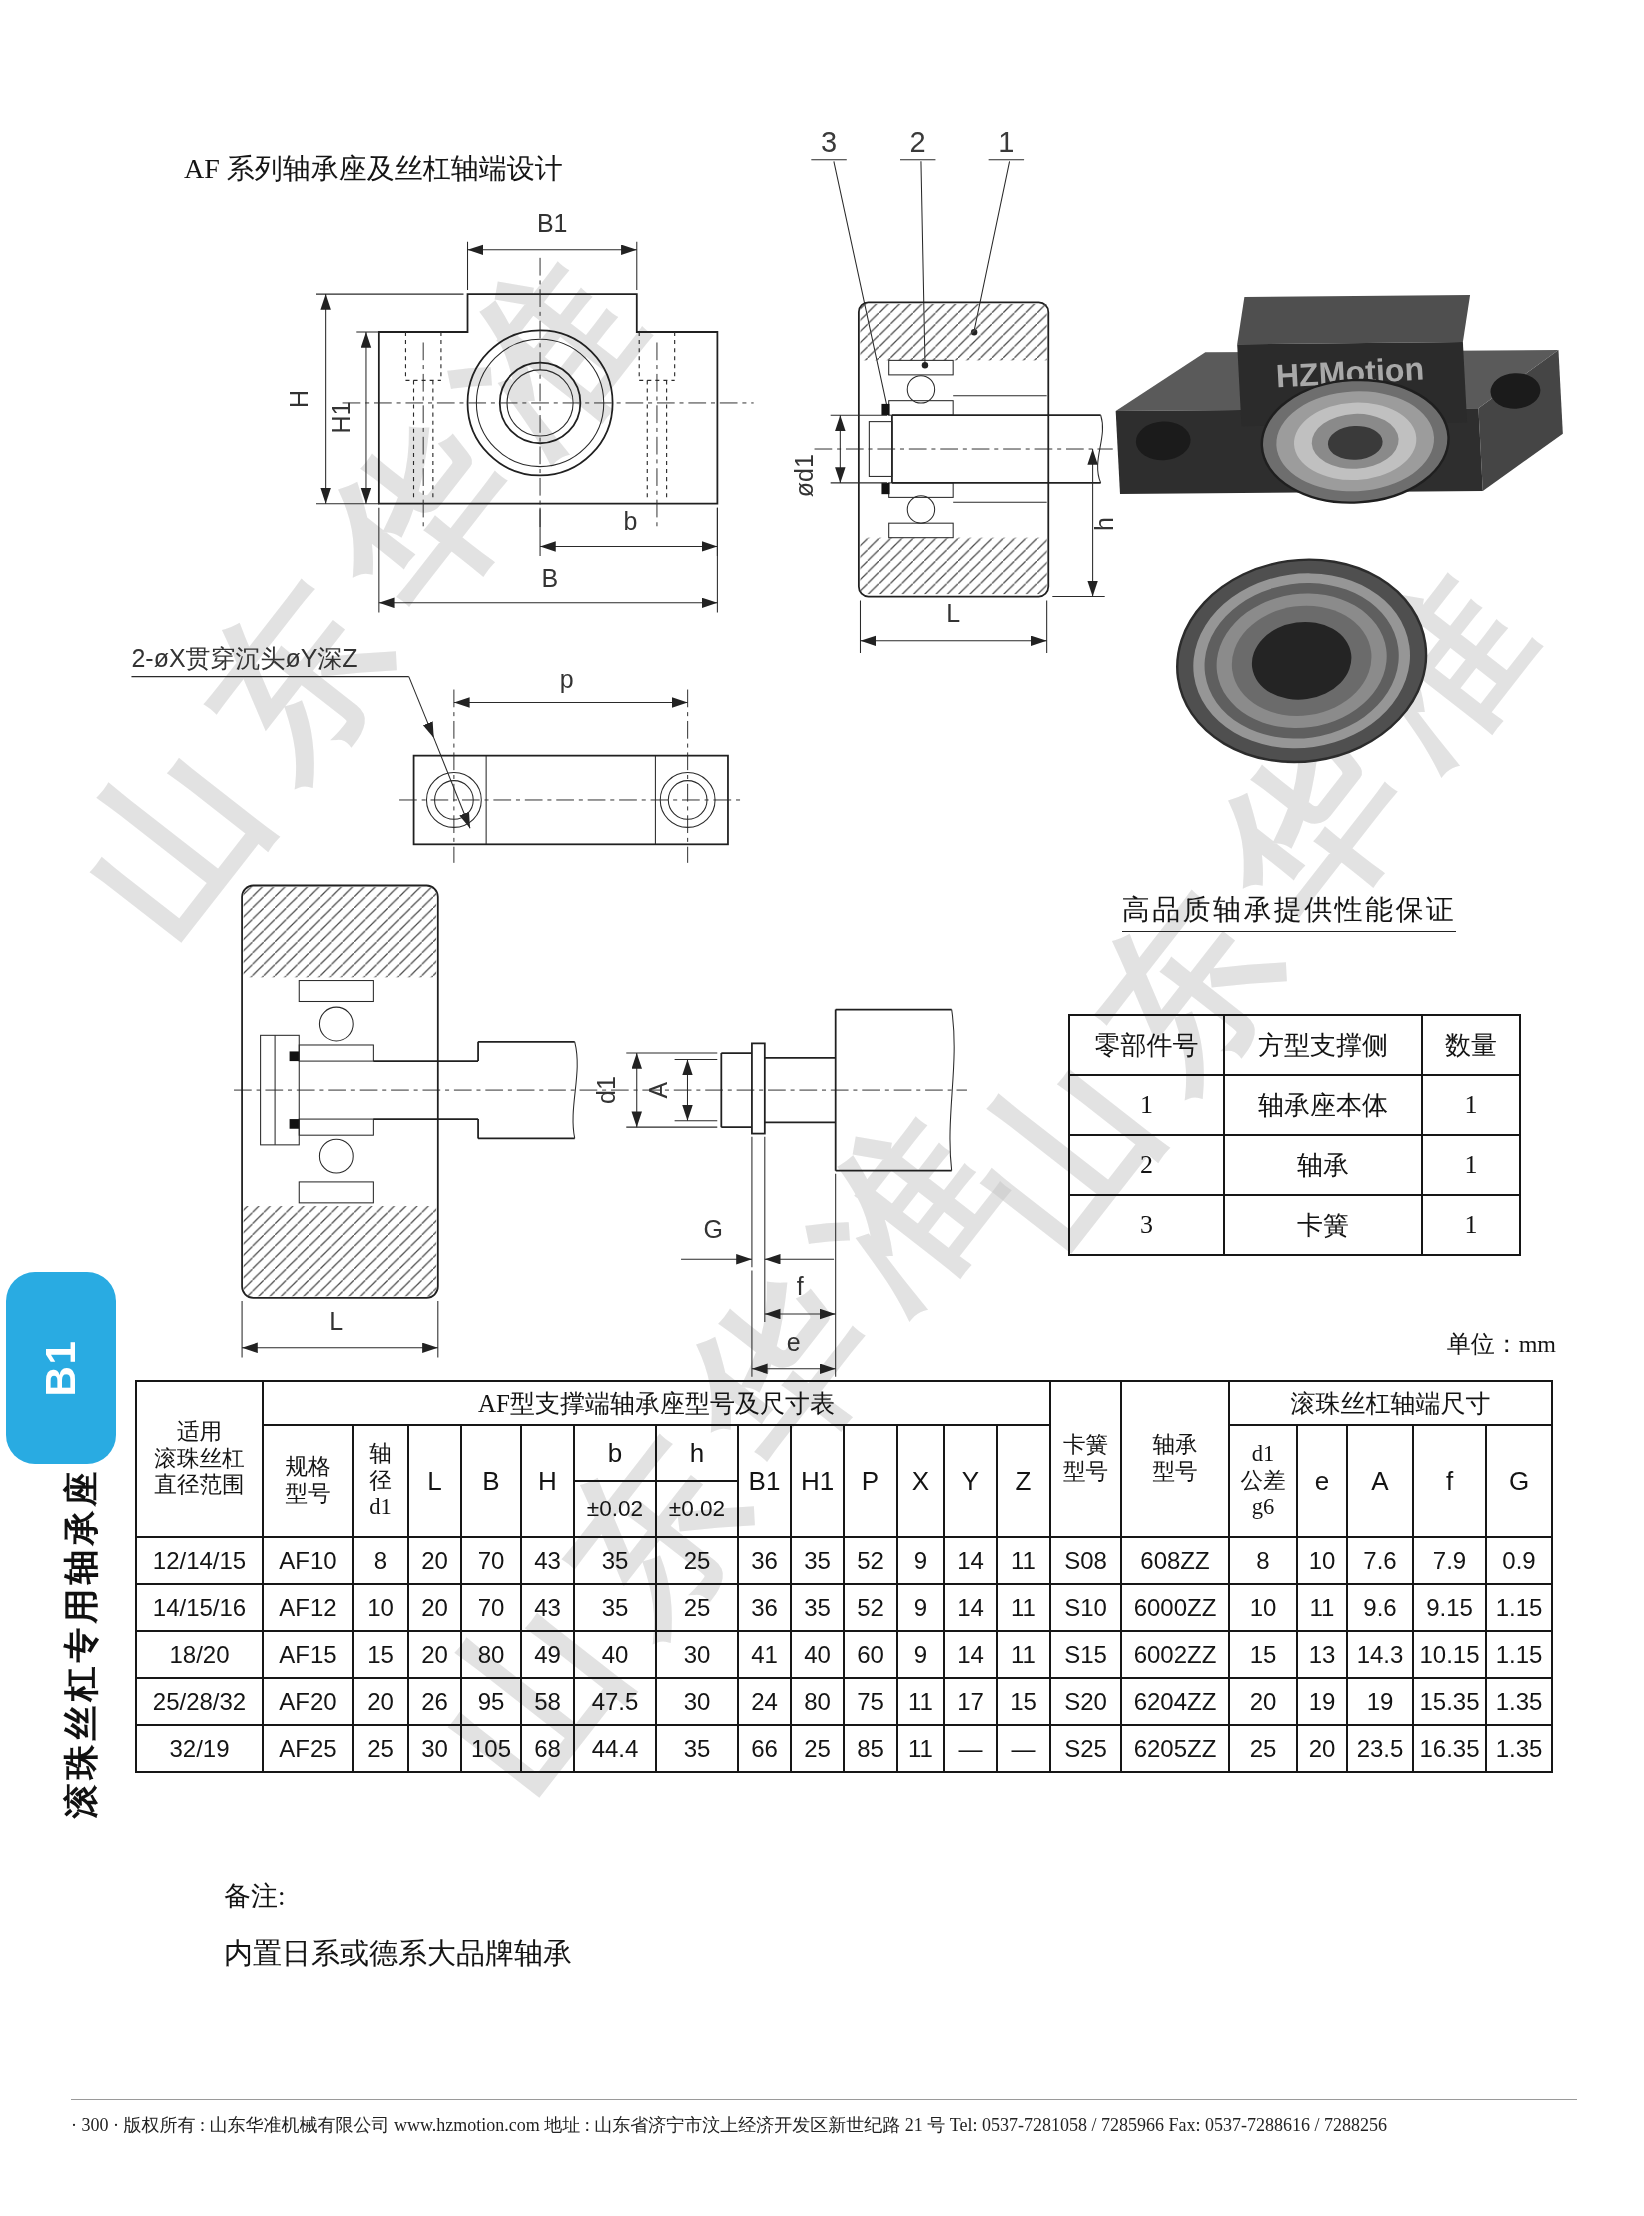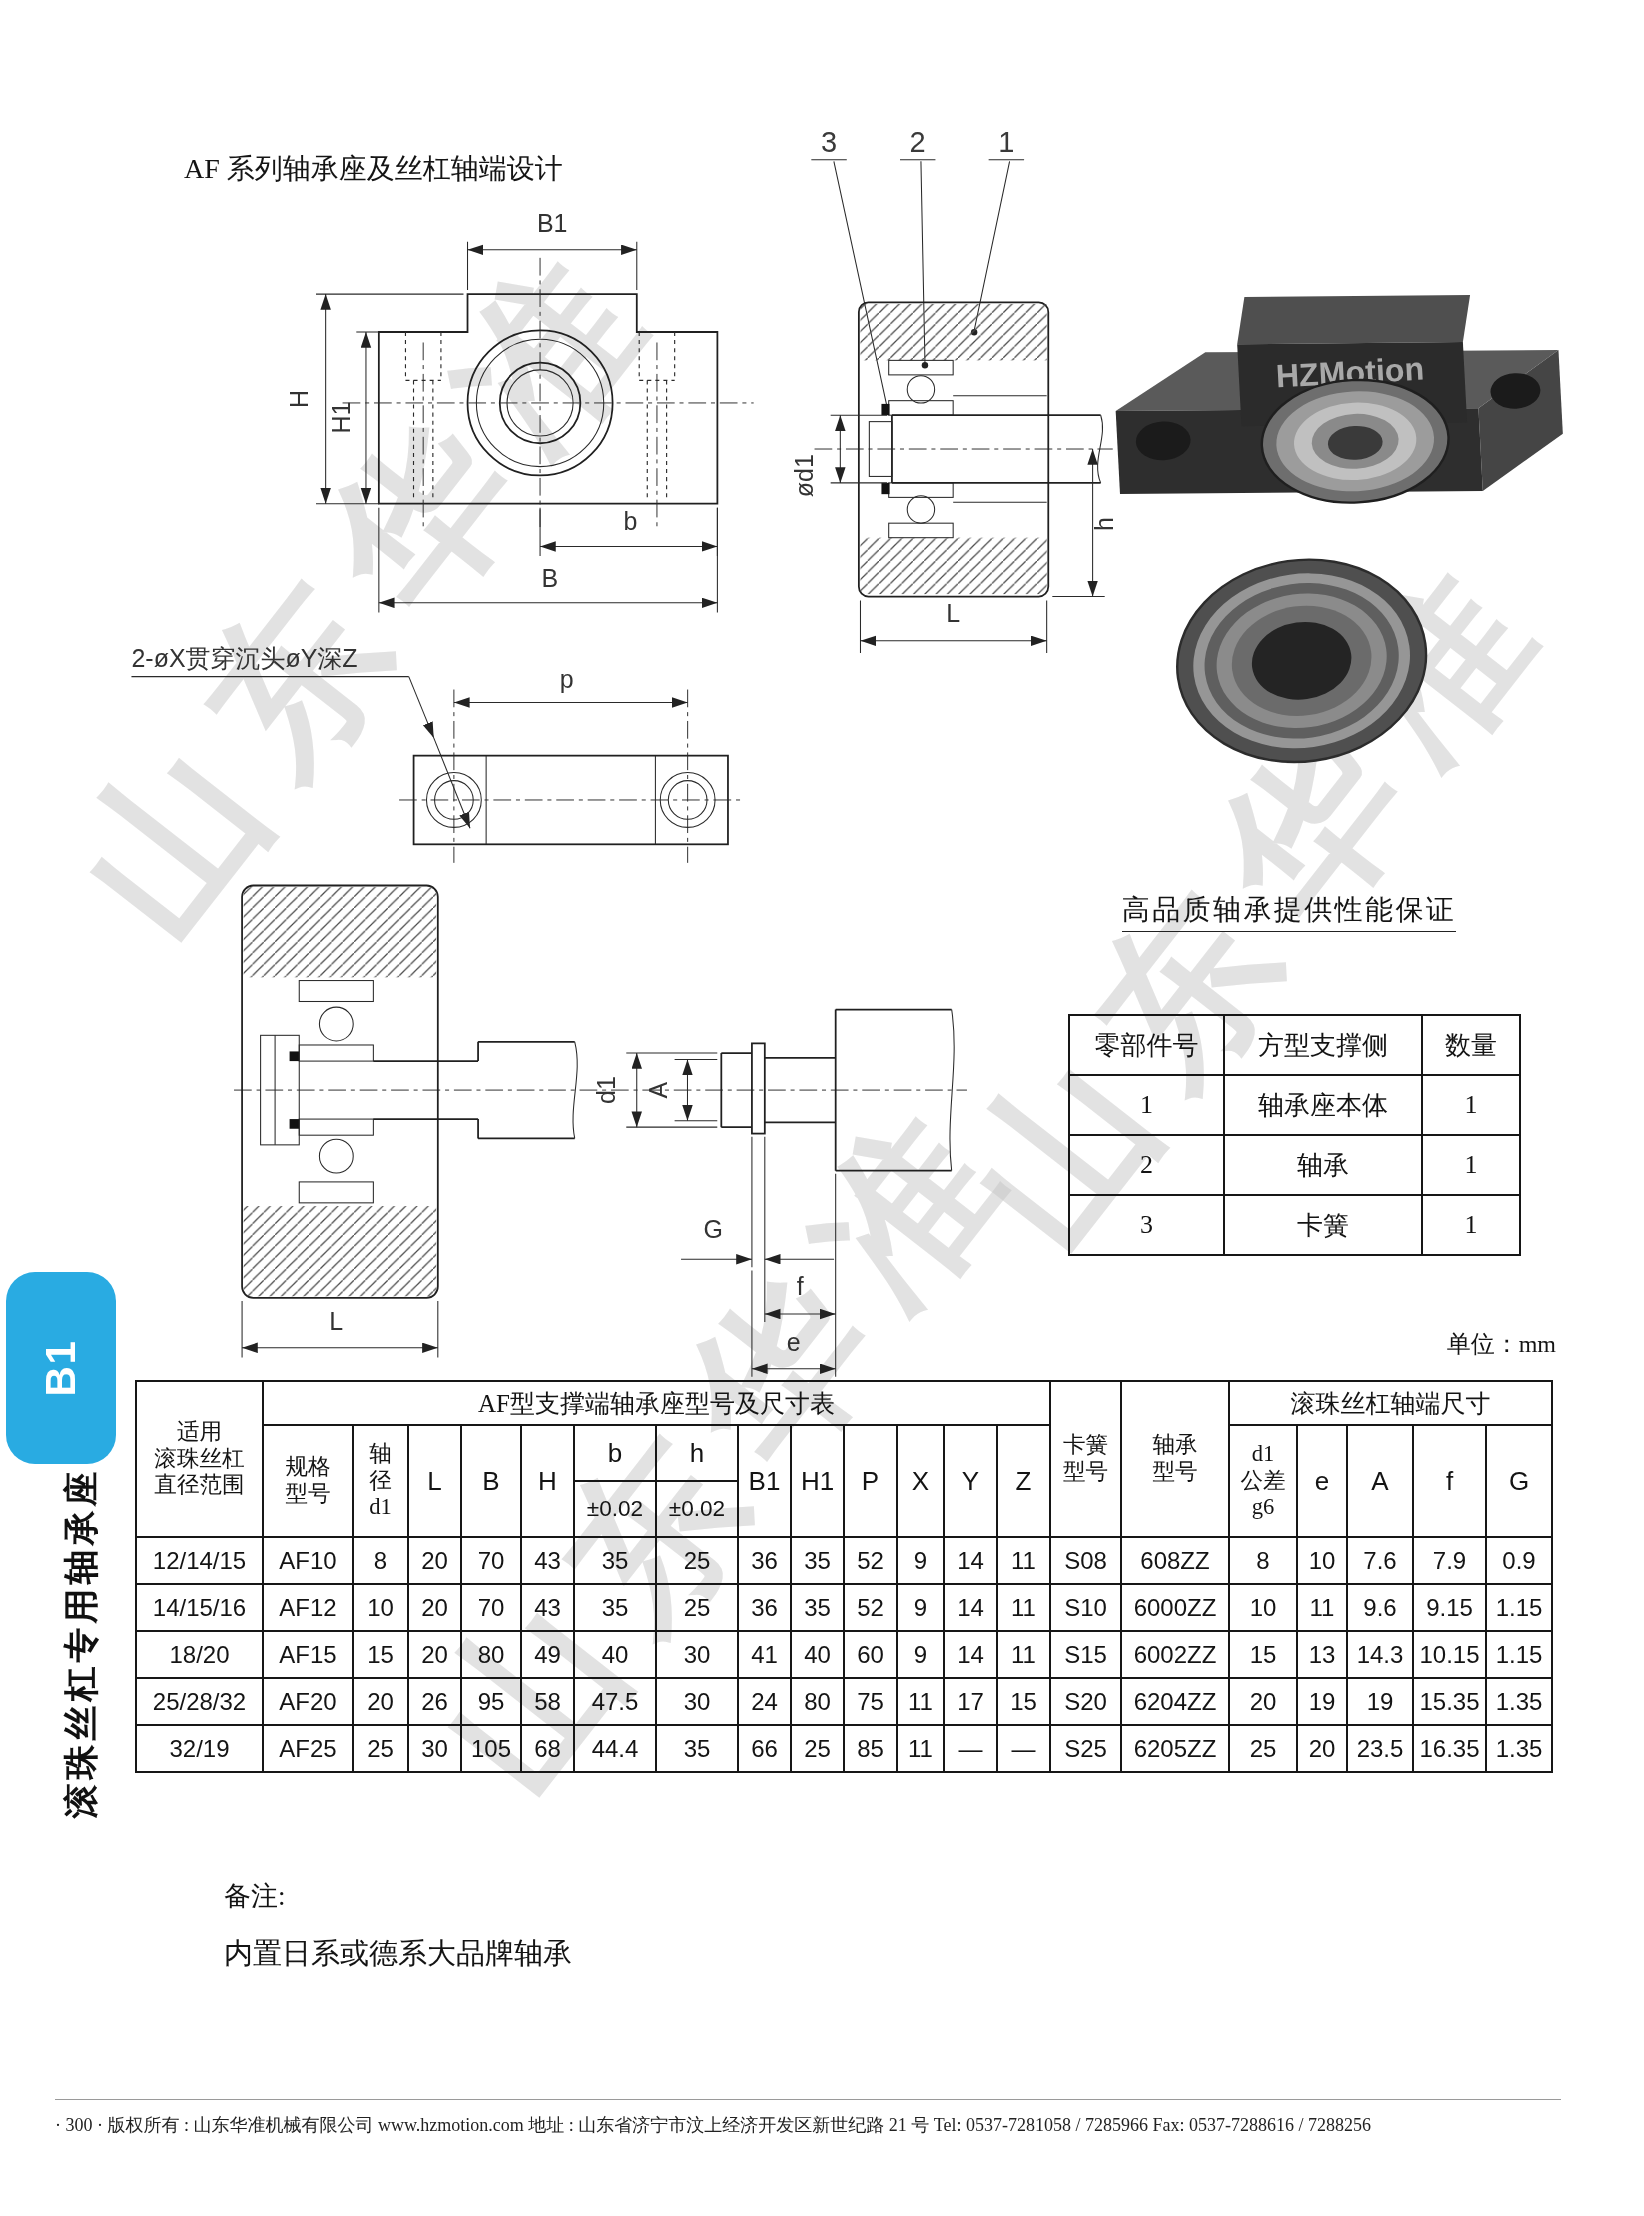--- a/index.html
+++ b/index.html
@@ -43,21 +43,21 @@
   
   .tab{position:absolute;left:6.4px;top:1272px;width:110px;height:192px;border-radius:29px;z-index:1;background:#29abe2;}
   .tab span{position:absolute;left:50%;top:50%;transform:translate(-50%,-50%) rotate(-90deg);
       color:#fff;font-size:42px;font-weight:bold;letter-spacing:1.6px;}
   .vlabel{position:absolute;left:81px;top:1643px;z-index:1;}
   .vlabel span{position:absolute;transform:translate(-50%,-50%) rotate(-90deg);white-space:nowrap;
       font-size:35px;font-weight:bold;letter-spacing:4px;color:#111;}
   
   .note-title{left:224px;top:1878px;font-size:27px;font-family:"Liberation Serif","DejaVu Serif",serif;}
   .note-body{left:224px;top:1934px;font-size:29px;font-family:"Liberation Serif","DejaVu Serif",serif;}
-  .footer{left:55px;top:2099px;width:1506px;border-top:0.8px solid #9a9a9a;padding-top:13px;
+  .footer{left:71px;top:2099px;width:1506px;border-top:0.8px solid #9a9a9a;padding-top:13px;
       font-size:18px;font-family:"Liberation Serif","DejaVu Serif",serif;color:#222;white-space:nowrap;}
 </style>
 </head>
 <body>
 
 <div class="page">
 
   <div class="wm" style="left:371px;top:588px;">山东华准</div>
   <div class="wm" style="left:729px;top:1443px;">山东华准</div>
   <div class="wm" style="left:1261px;top:899px;">山东华准</div>

